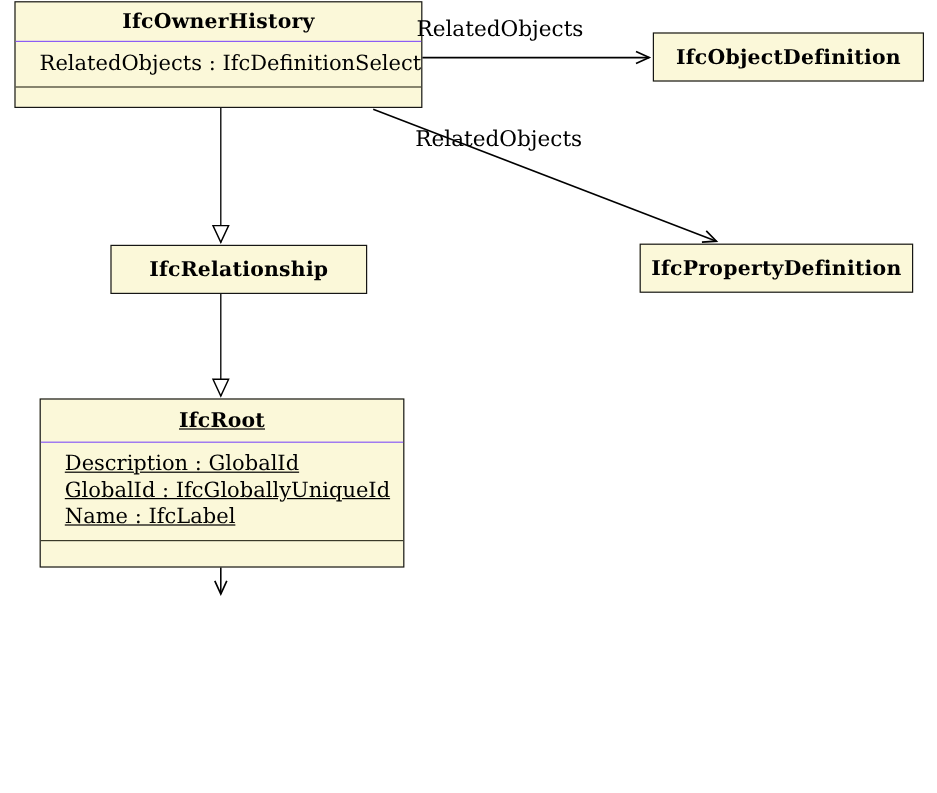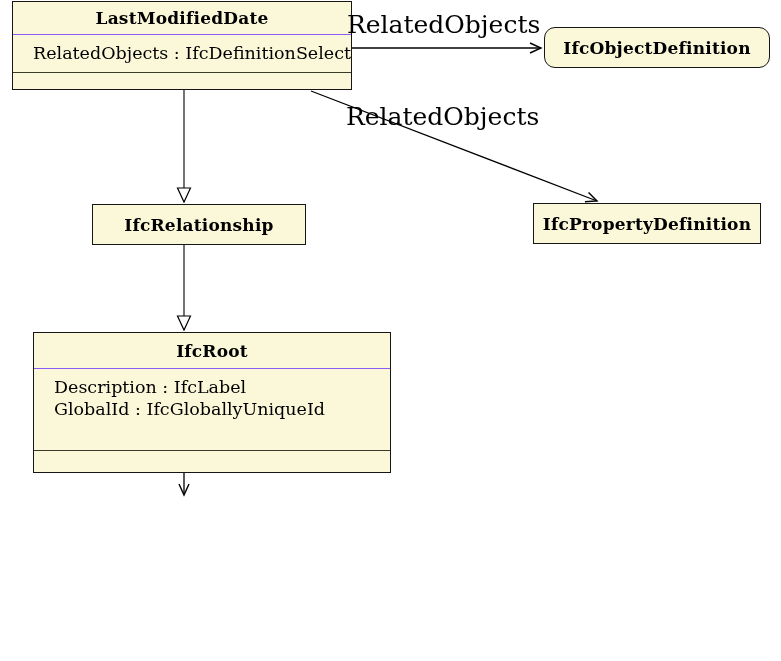--- a/index.html
+++ b/index.html
@@ -44,21 +44,21 @@
     flex: 0 0 auto;
     box-sizing: border-box;
   }
   .uml-attr { white-space: nowrap; }
   .uml-ops {
     border-top: 1px solid #3a3a28;
     flex: 1 1 auto;
   }
   .edge-label {
     position: absolute;
-    font-size: 25px;
+    font-size: 18px;
     line-height: 24px;
     white-space: nowrap;
     z-index: 3;
   }
 </style>
 </head>
 <body>
 
 <div class="canvas">
 
@@ -72,44 +72,45 @@
       </marker>
     </defs>
     <line x1="352" y1="48" x2="541" y2="48" stroke="#000000" stroke-width="1.3" marker-end="url(#vee)"></line>
     <line x1="311" y1="91" x2="597" y2="201" stroke="#000000" stroke-width="1.3" marker-end="url(#vee)"></line>
     <line x1="184" y1="90" x2="184" y2="202" stroke="#000000" stroke-width="1.1" marker-end="url(#tri)"></line>
     <line x1="184" y1="245" x2="184" y2="330" stroke="#000000" stroke-width="1.1" marker-end="url(#tri)"></line>
     <line x1="184" y1="473" x2="184" y2="495" stroke="#000000" stroke-width="1.3" marker-end="url(#vee)"></line>
   </svg>
 
   <div class="uml-class" style="left:12px; top:1px; width:340px; height:89px;">
-    <div class="uml-title" style="height:32px;">LastModifiedDate</div>
+    <div class="uml-title" style="height:32px;">IfcOwnerHistory</div>
     <div class="uml-attrs" style="height:38px; padding:7px 0 0 20px;">
       <div class="uml-attr">RelatedObjects : IfcDefinitionSelect</div>
     </div>
     <div class="uml-ops"></div>
   </div>
 
-  <div class="uml-class" style="left:544px; top:27px; width:226px; height:41px;border-radius:11px;">
+  <div class="uml-class" style="left:544px; top:27px; width:226px; height:41px;">
     <div class="uml-title solo">IfcObjectDefinition</div>
   </div>
 
   <div class="uml-class" style="left:533px; top:203px; width:228px; height:41px;">
     <div class="uml-title solo">IfcPropertyDefinition</div>
   </div>
 
   <div class="uml-class" style="left:92px; top:204px; width:214px; height:41px;">
     <div class="uml-title solo">IfcRelationship</div>
   </div>
 
-  <div class="uml-class" style="left:33px; top:332px; width:358px; height:141px;">
+  <div class="uml-class" style="left:33px; top:332px; width:304px; height:141px;text-decoration:underline;">
     <div class="uml-title" style="height:35px;">IfcRoot</div>
     <div class="uml-attrs" style="height:82px; padding:7px 0 0 20px;">
-      <div class="uml-attr">Description : IfcLabel</div>
+      <div class="uml-attr">Description : GlobalId</div>
       <div class="uml-attr">GlobalId : IfcGloballyUniqueId</div>
+      <div class="uml-attr">Name : IfcLabel</div>
     </div>
     <div class="uml-ops"></div>
   </div>
 
 
   <div class="edge-label" style="left:347px; top:13px;">RelatedObjects</div>
   <div class="edge-label" style="left:346px; top:105px;">RelatedObjects</div>
 
 </div>
 

